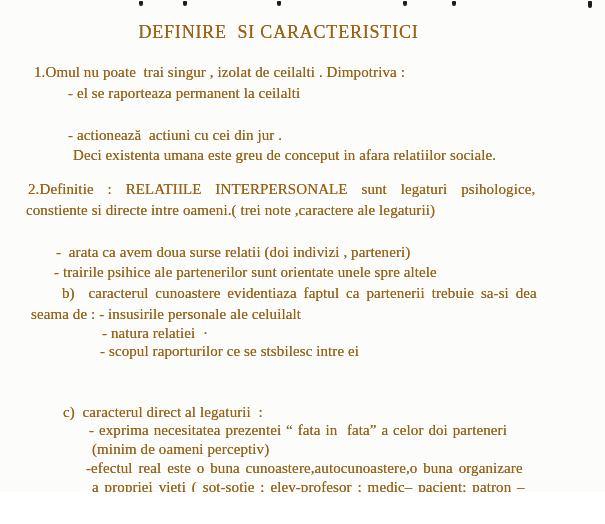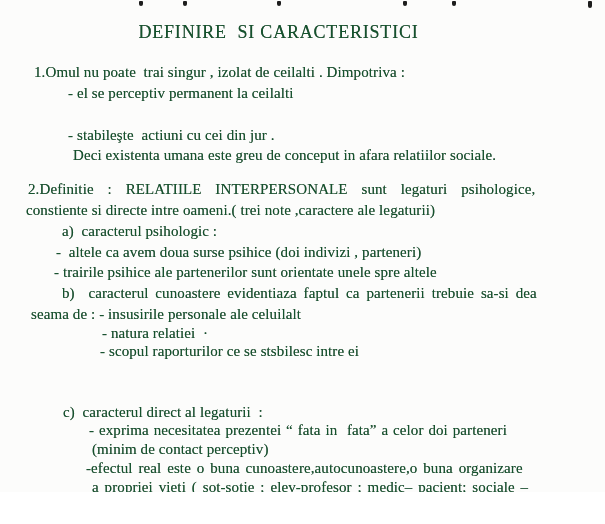--- a/index.html
+++ b/index.html
@@ -2,21 +2,21 @@
 <html><head>
 <meta charset="utf-8">
 <style>
   html,body{margin:0;padding:0;background:#ffffff;}
   .page{
     position:relative;
     width:605px;height:492px;
     background:#fcfcfb;
     overflow:hidden;
     font-family:"Liberation Serif","DejaVu Serif",serif;
-    color:#14532d;
+    color:#a16207;
   }
   .ln{
     position:absolute;
     font-size:15px;
     line-height:19px;
     white-space:pre;
     letter-spacing:0.1px;
     text-shadow:0 0 0.4px rgba(20,20,20,0.55);
   }
   .title{
@@ -45,38 +45,37 @@
   <span class="remnant" style="left:139px"></span>
   <span class="remnant" style="left:183px"></span>
   <span class="remnant" style="left:277px"></span>
   <span class="remnant" style="left:403px"></span>
   <span class="remnant" style="left:452px"></span>
   <span class="remnant" style="left:588px;height:7px"></span>
 
   <div class="title">DEFINIRE  SI CARACTERISTICI</div>
 
   <div class="ln" style="top:63px;left:34px">1.Omul nu poate  trai singur , izolat de ceilalti . Dimpotriva :</div>
-  <div class="ln" style="top:84px;left:68px">- el se perceptiv permanent la ceilalti</div>
-  <div class="ln" style="top:126px;left:68px">- stabileşte  actiuni cu cei din jur .</div>
+  <div class="ln" style="top:84px;left:68px">- el se raporteaza permanent la ceilalti</div>
+  <div class="ln" style="top:126px;left:68px">- actionează  actiuni cu cei din jur .</div>
   <div class="ln" style="top:146px;left:73px">Deci existenta umana este greu de conceput in afara relatiilor sociale.</div>
 
   <div class="ln" style="top:180px;left:28px;word-spacing:10px">2.Definitie : RELATIILE INTERPERSONALE sunt legaturi psihologice,</div>
   <div class="ln" style="top:201px;left:26px">constiente si directe intre oameni.( trei note ,caractere ale legaturii)</div>
 
-  <div class="ln" style="top:222px;left:62px">a)  caracterul psihologic :</div>
-  <div class="ln" style="top:243px;left:56px">-  altele ca avem doua surse psihice (doi indivizi , parteneri)</div>
+  <div class="ln" style="top:243px;left:56px">-  arata ca avem doua surse relatii (doi indivizi , parteneri)</div>
   <div class="ln" style="top:263px;left:54px">- trairile psihice ale partenerilor sunt orientate unele spre altele</div>
 
   <div class="ln" style="top:284px;left:62px;word-spacing:3px">b)  caracterul cunoastere evidentiaza faptul ca partenerii trebuie sa-si dea</div>
   <div class="ln" style="top:305px;left:31px">seama de : - insusirile personale ale celuilalt</div>
   <div class="ln" style="top:342px;left:100px">- scopul raporturilor ce se stsbilesc intre ei</div>
   <div class="ln" style="top:324px;left:102px">- natura relatiei  ·</div>
 
 
   <div class="ln" style="top:403px;left:63px">c)  caracterul direct al legaturii  :</div>
   <div class="ln" style="top:421px;left:89px;word-spacing:1px">- exprima necesitatea prezentei “ fata in  fata” a celor doi parteneri</div>
-  <div class="ln" style="top:440px;left:92px">(minim de contact perceptiv)</div>
+  <div class="ln" style="top:440px;left:92px">(minim de oameni perceptiv)</div>
   <div class="ln" style="top:459px;left:86px;word-spacing:2px">-efectul real este o buna cunoastere,autocunoastere,o buna organizare</div>
-  <div class="ln" style="top:478px;left:92px;word-spacing:2px">a propriei vieti ( sot-sotie ; elev-profesor ; medic– pacient; sociale –</div>
+  <div class="ln" style="top:478px;left:92px;word-spacing:2px">a propriei vieti ( sot-sotie ; elev-profesor ; medic– pacient; patron –</div>
   <div class="ln" style="top:497px;left:92px">sociale).</div>
 
   <div class="rule"></div>
 </div>
 
 </body></html>

